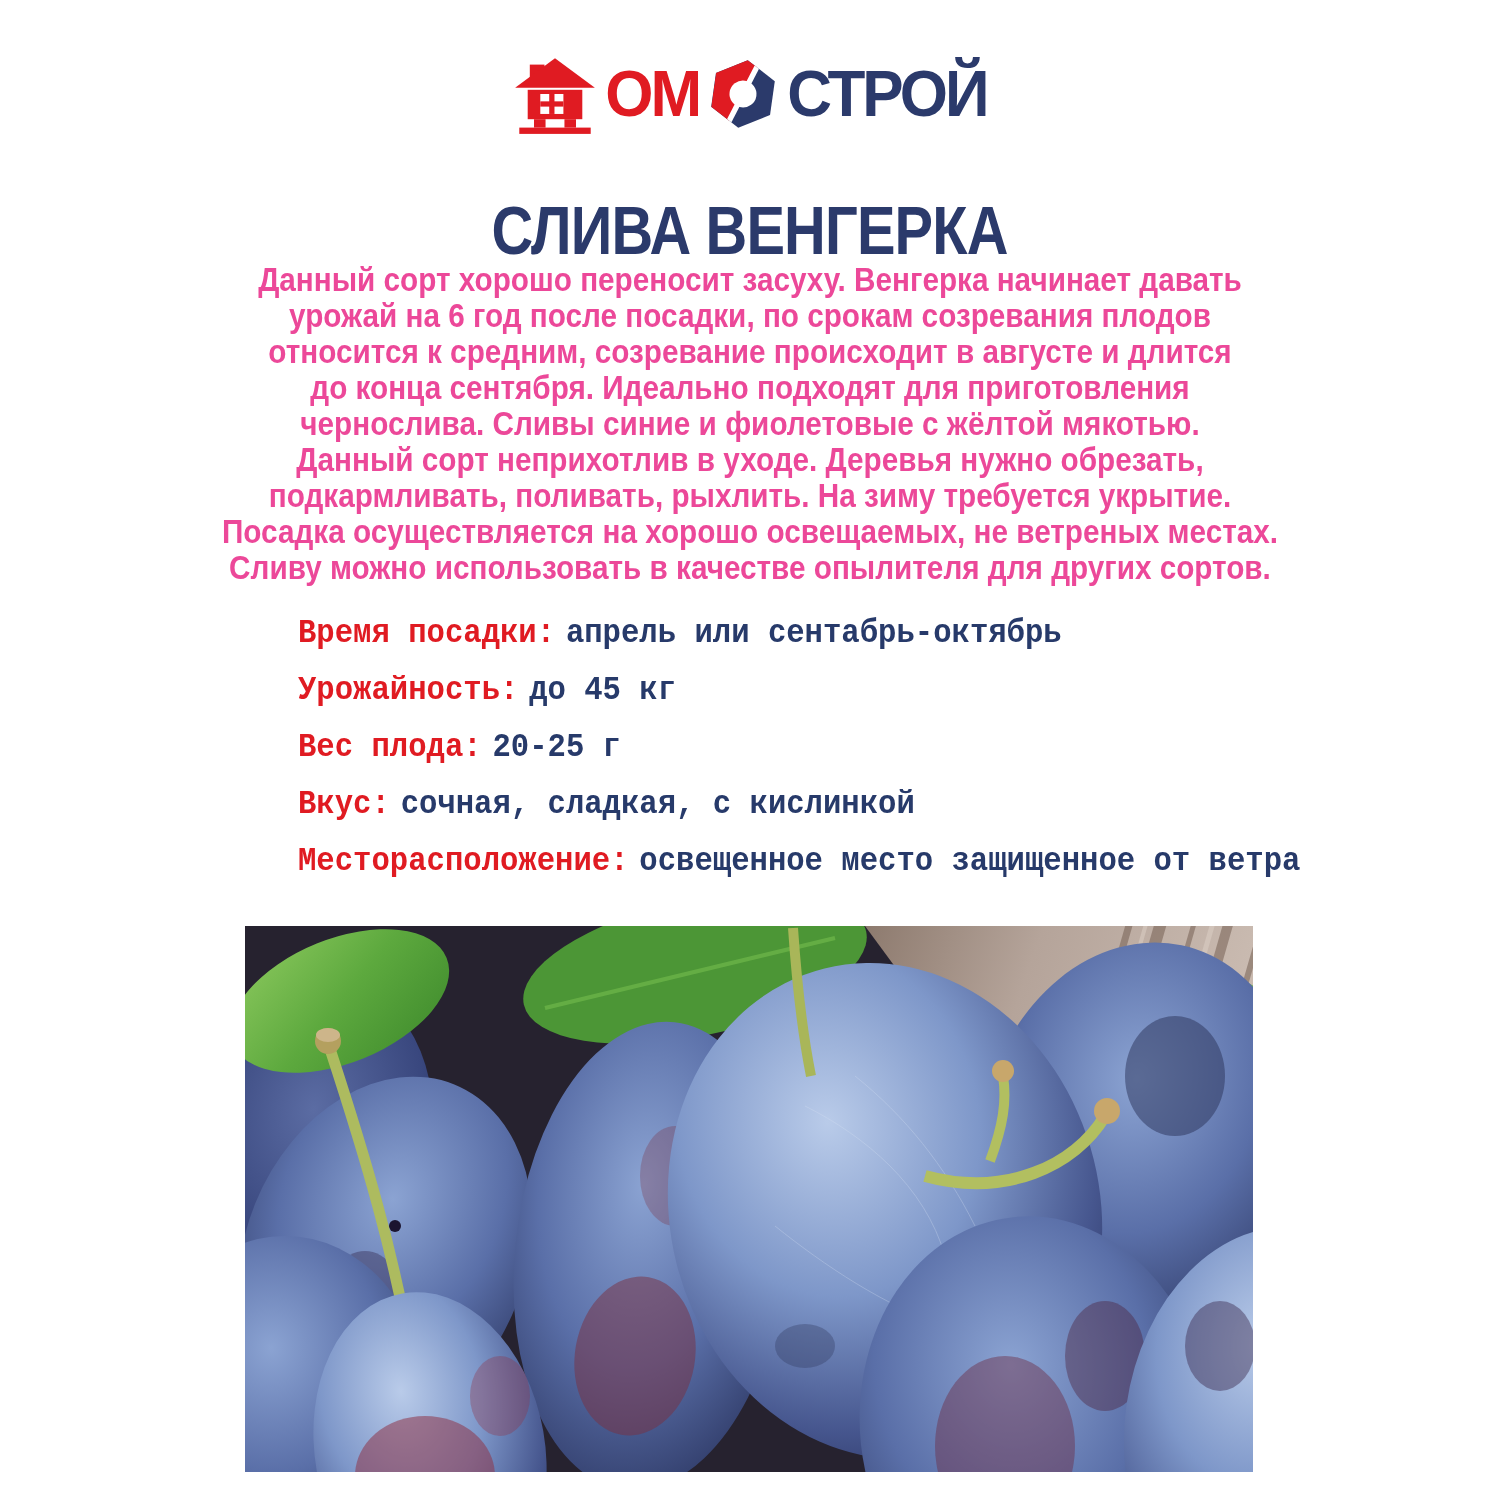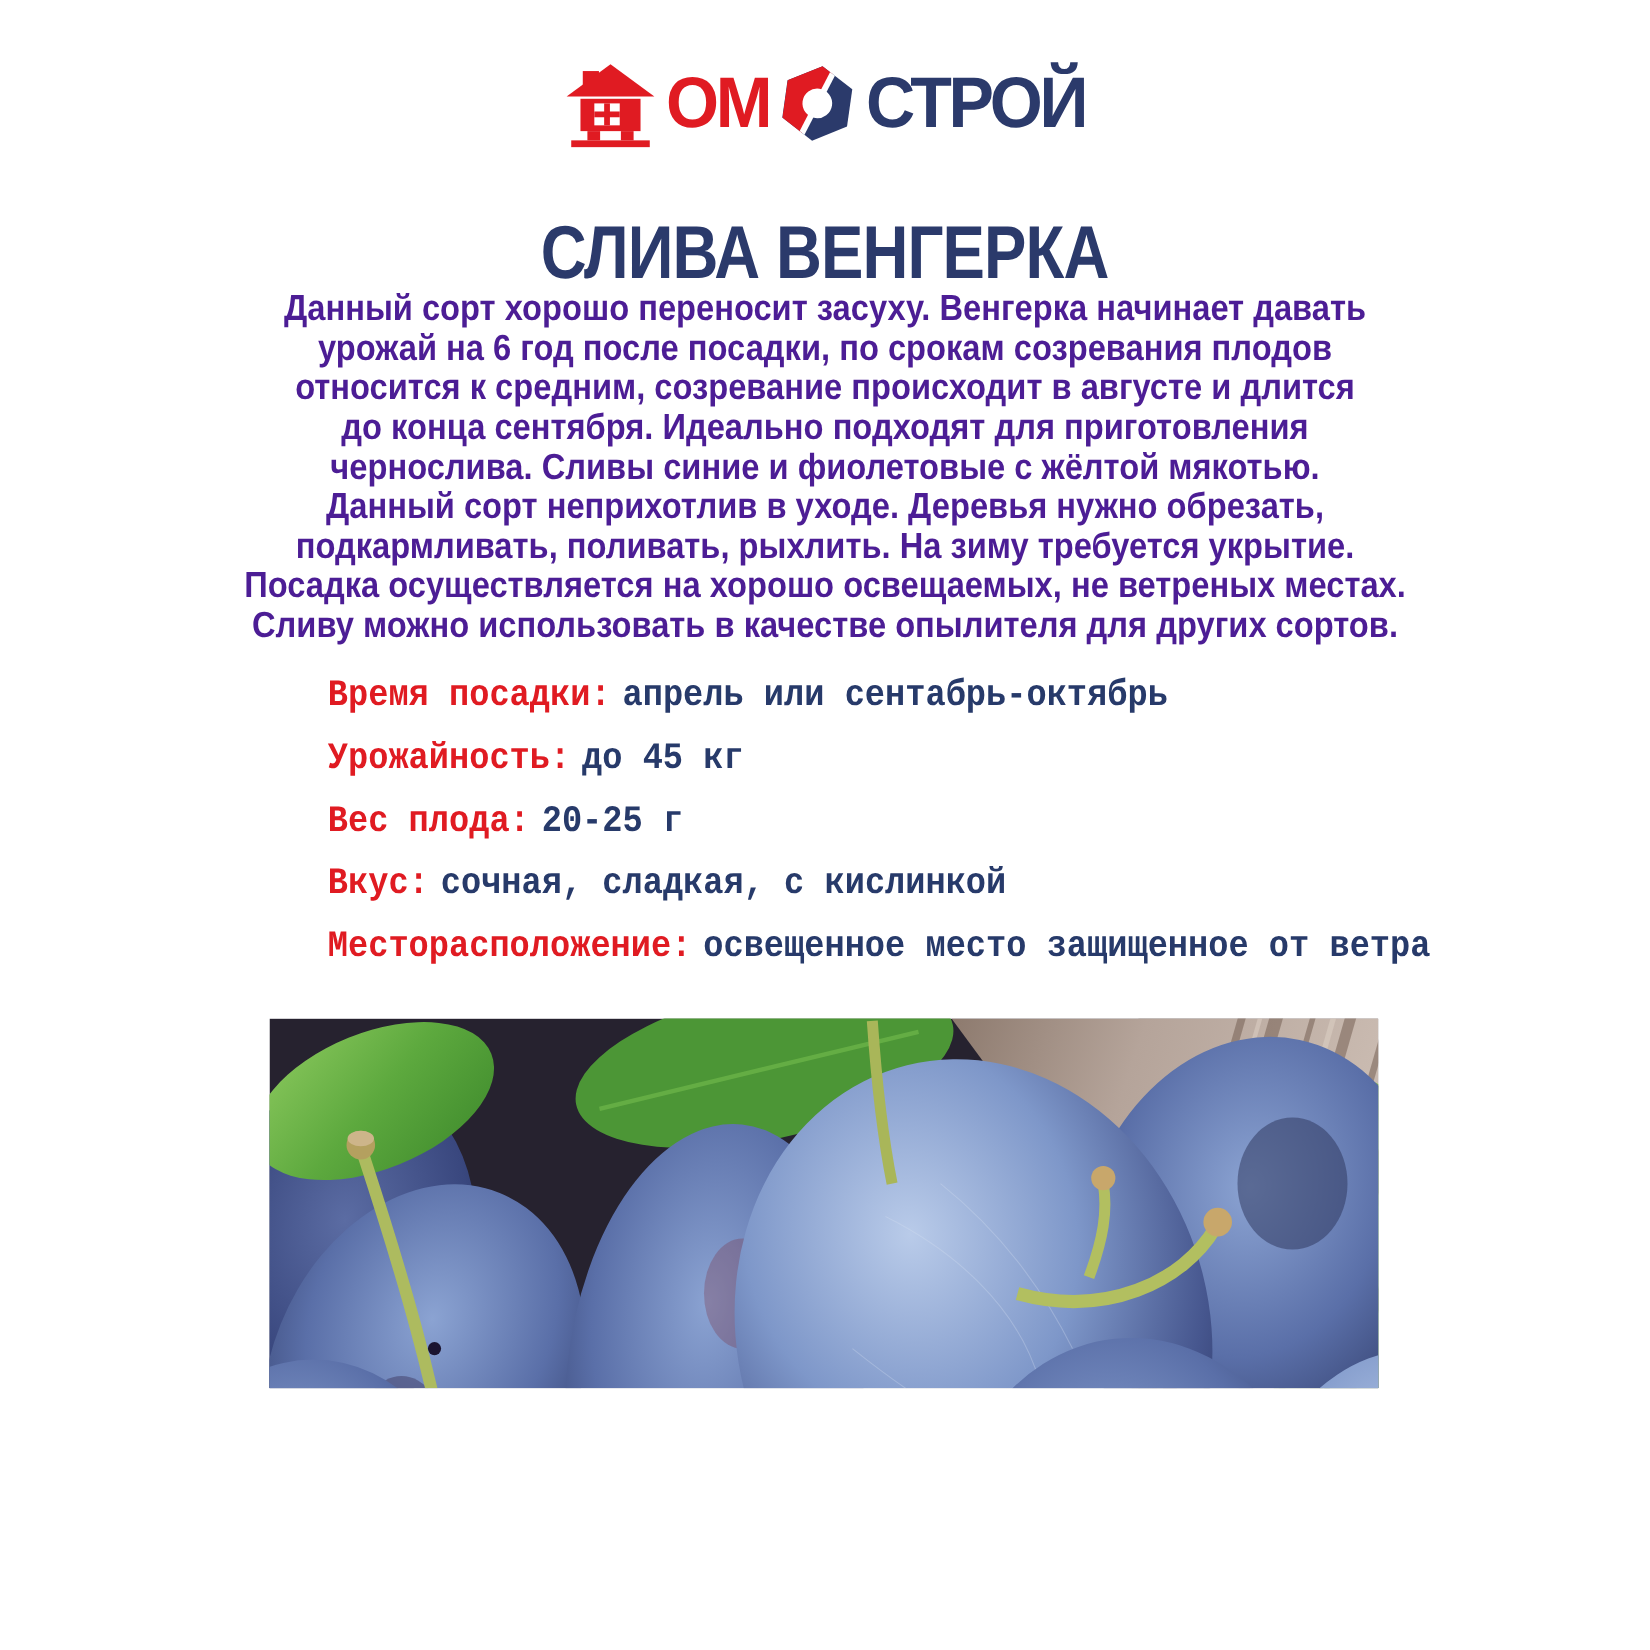--- a/index.html
+++ b/index.html
@@ -1,30 +1,30 @@
 <!DOCTYPE html>
 <html><head>
 <meta charset="utf-8">
 <style>
   html,body{margin:0;padding:0;background:#ffffff;}
-  .page{position:relative;width:1500px;height:1262px;background:#ffffff;overflow:hidden;
+  .page{position:relative;width:1500px;height:1472px;background:#ffffff;overflow:hidden;
         font-family:"Liberation Sans",sans-serif;}
   
   .logo{position:absolute;top:48px;left:0;right:0;height:92px;display:flex;
         align-items:center;justify-content:center;gap:8px;}
   .logo-txt{font-weight:bold;font-size:62px;letter-spacing:-3px;line-height:1;
             transform:scaleY(1.05);}
   .logo-red{color:#e01b22;}
   .logo-navy{color:#2b3a6b;}
   
   .title{position:absolute;top:150px;left:0;right:0;text-align:center;
          font-size:68px;font-weight:bold;color:#2b3a6b;line-height:1;}
   .title span{display:inline-block;transform:scaleX(.85);letter-spacing:-1px;}
   
-  .desc{position:absolute;top:262px;left:0;right:0;text-align:center;color:#4c1d95;}
+  .desc{position:absolute;top:262px;left:0;right:0;text-align:center;color:#ec4899;}
   .desc-line{font-size:33px;line-height:36px;font-weight:bold;transform:scaleX(.9);
              transform-origin:50% 50%;white-space:nowrap;}
   
   .attrs{position:absolute;top:616px;left:298px;font-family:Liberation Mono, monospace;}
   .attr-row{font-size:34px;line-height:34px;font-weight:bold;margin-bottom:23px;
             transform:scaleX(.9);transform-origin:0 50%;white-space:nowrap;}
   .attr-label{color:#e01b22;margin-right:12px;}
   .attr-value{color:#273a6a;}
   
   .photo{position:absolute;top:926px;left:245px;width:1008px;height:549px;}

